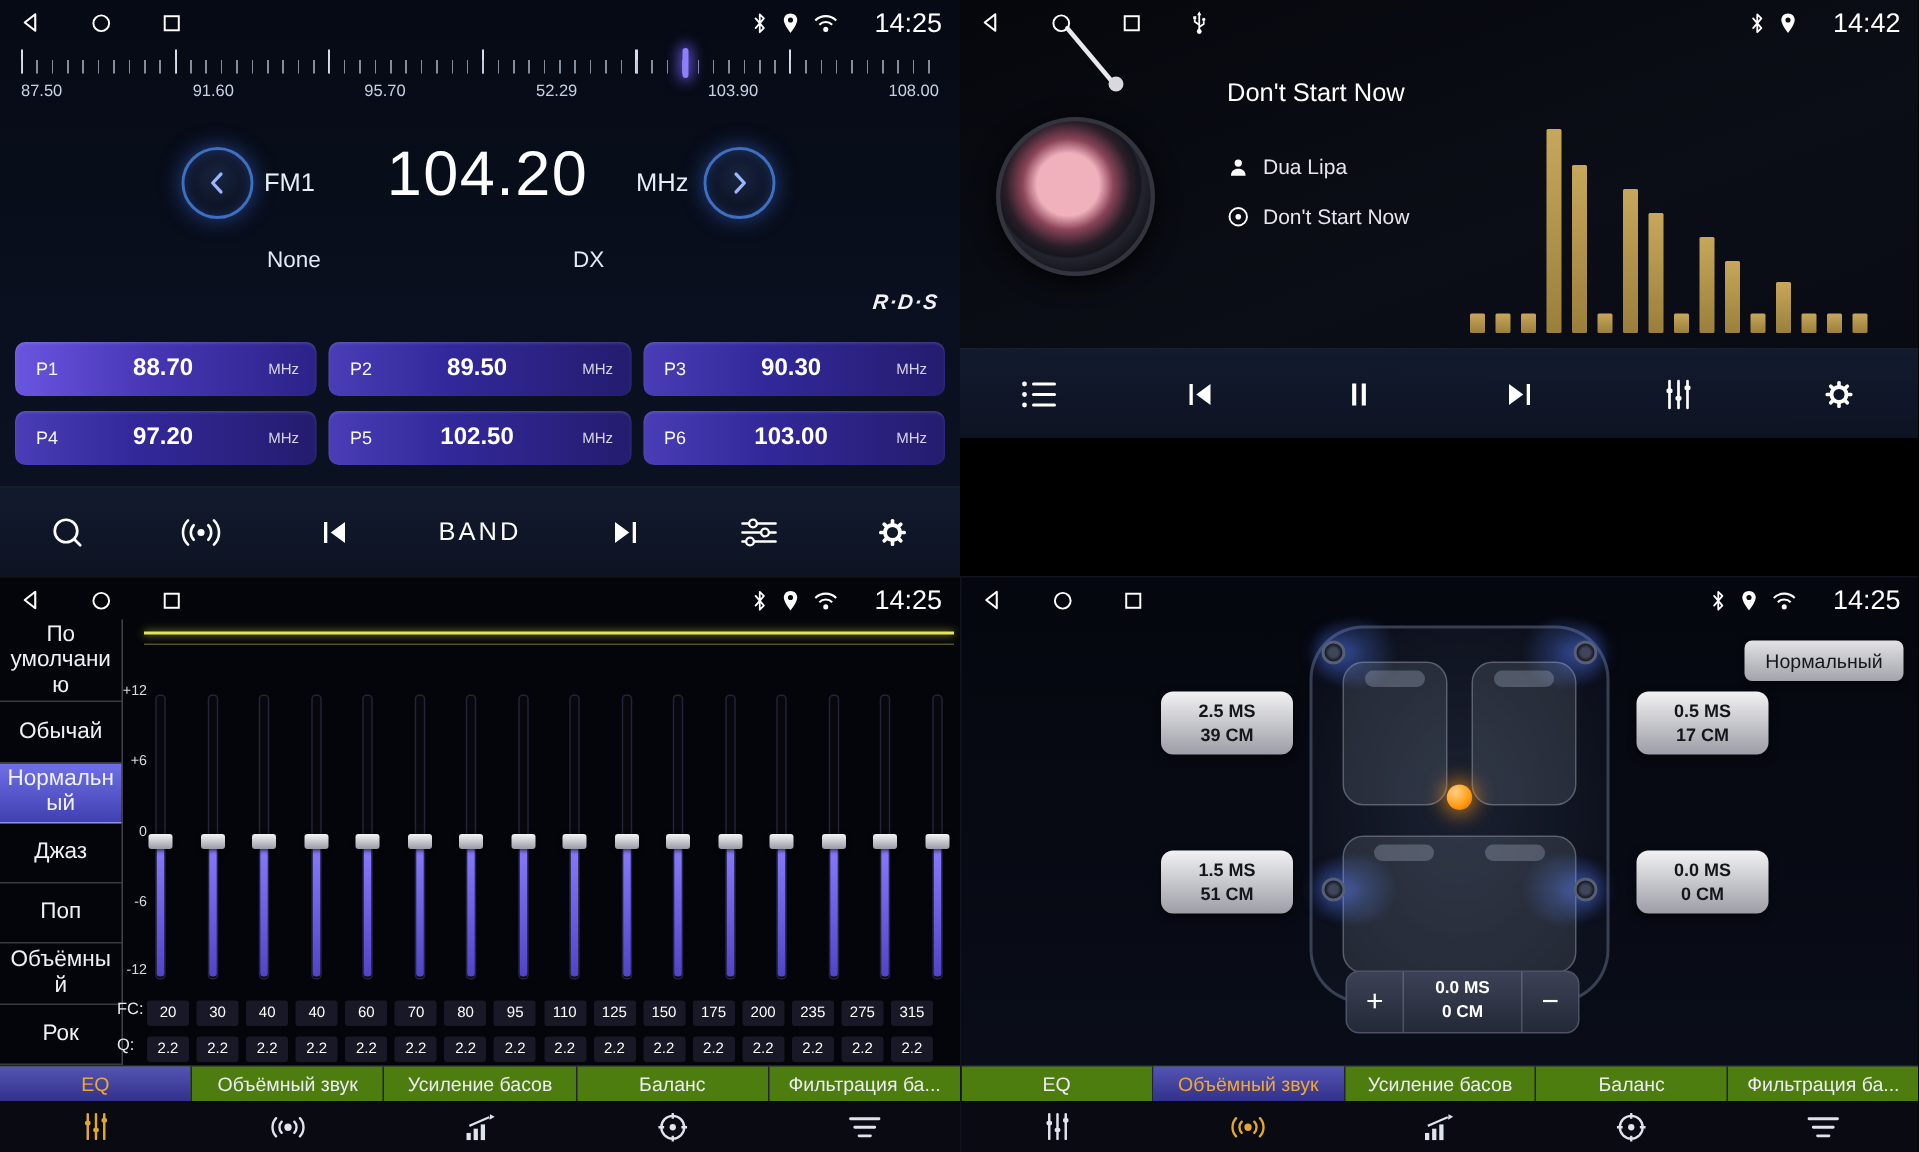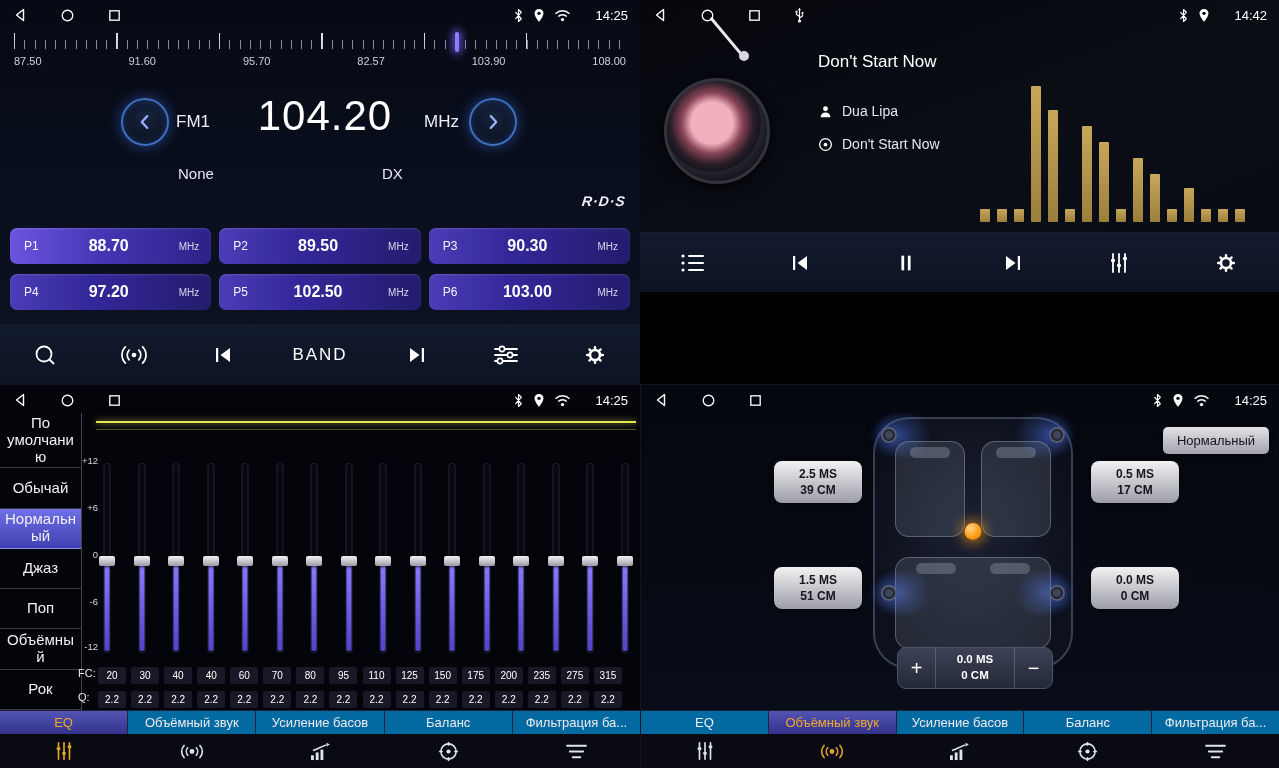--- a/index.html
+++ b/index.html
@@ -7,21 +7,21 @@
 .app{position:relative;width:1279px;height:768px;background:#000;overflow:hidden}
 .q{position:absolute;overflow:hidden}
 #q-radio{left:0;top:0;width:640px;height:384px;background:linear-gradient(180deg,#060a14,#0a1020 60%,#0b1222)}
 #q-player{left:640px;top:0;width:639px;height:292px;background:linear-gradient(160deg,#05070c,#0b0e16 55%,#070a12)}
 #q-eq{left:0;top:384px;width:640px;height:384px;background:#04050a;border-top:1px solid #14141e}
 #q-field{left:640px;top:384px;width:639px;height:384px;background:linear-gradient(180deg,#05070e,#0a0e1a);border-top:1px solid #14141e;border-left:1px solid #14141e}
 
 .statusbar{position:absolute;left:0;top:0;right:0;height:30px;display:flex;align-items:center;justify-content:space-between;padding:0 12px;z-index:6}
 .sb-left{display:flex;align-items:center;gap:32px}
 .sb-right{display:flex;align-items:center;gap:9px}
-.sb-time{color:#fff;font-size:13px;margin-left:15px}
+.sb-time{color:#fff;font-size:18px;margin-left:15px}
 .sb-ico{display:flex;align-items:center}
 .sb-ico svg{display:block}
 
 .ruler{position:absolute;left:0;top:32px;right:0;height:44px}
 .ticks-minor{position:absolute;left:14px;right:14px;top:8px;height:9px;background:repeating-linear-gradient(90deg,rgba(185,195,215,.7) 0 1px,transparent 1px 10.25px)}
 .ticks-major{position:absolute;left:14px;right:14px;top:1px;height:16px;background:repeating-linear-gradient(90deg,rgba(225,232,248,.95) 0 1.5px,transparent 1.5px 102.4px)}
 .ruler-labels{position:absolute;left:14px;right:14px;top:23px;display:flex;justify-content:space-between;color:#c8d0e2;font-size:11px}
 .tune-indicator{position:absolute;left:455px;top:0;width:4px;height:20px;border-radius:2px;background:#8d7dff;box-shadow:0 0 9px 2px rgba(120,100,255,.85)}
 .arrow-btn{position:absolute;width:48px;height:48px;border-radius:50%;background:radial-gradient(circle at 50% 40%,#182440,#0b1120 72%);border:2px solid #3f6fc0;box-shadow:0 0 14px rgba(60,110,220,.55),inset 0 0 8px rgba(60,110,220,.35);display:flex;align-items:center;justify-content:center;cursor:pointer}
 #tune-down{left:121px;top:98px}
@@ -69,21 +69,21 @@
 .eq-slider .track{position:absolute;left:50%;transform:translateX(-50%);top:0;bottom:6px;width:7px;border-radius:3px;background:#07070d;border:1px solid #23233a}
 .eq-slider .fill{position:absolute;left:50%;transform:translateX(-50%);width:5px;bottom:8px;border-radius:2px;background:linear-gradient(180deg,#8a7cff,#5244c8)}
 .eq-slider .thumb{position:absolute;left:50%;transform:translate(-50%,-50%);width:16px;height:10px;border-radius:2px;background:linear-gradient(180deg,#f4f4f6,#9a9aa6);box-shadow:0 1px 3px rgba(0,0,0,.7)}
 .eq-row{position:absolute;left:78px;right:18px;display:flex;align-items:flex-start}
 #eq-fc-wrap{top:282px}
 #eq-q-wrap{top:306px}
 .eq-row .row-label{width:20px;color:#e8e8ee;font-size:11px}
 .eq-cells{flex:1;display:flex;justify-content:space-between}
 .eq-chip{width:28px;height:17px;line-height:17px;text-align:center;color:#fff;font-size:10px;background:#181826;border-radius:2px}
 
-.tab-bar{position:absolute;left:0;right:0;bottom:34px;height:24px;display:flex;background:#0369a1;border-top:1px solid #20203a}
+.tab-bar{position:absolute;left:0;right:0;bottom:34px;height:24px;display:flex;background:#4d7c0f;border-top:1px solid #20203a}
 .tab{flex:1;display:flex;align-items:center;justify-content:center;color:#ececf2;font-size:13px;border-right:1px solid #23233a;white-space:nowrap;overflow:hidden;cursor:pointer}
 .tab:last-child{border-right:none}
 .tab.active{background:linear-gradient(180deg,#5454b4,#32328c);color:#f0a830}
 .icon-row{position:absolute;left:0;right:0;bottom:0;height:34px;display:flex;background:#0a0a12}
 .tab-icon{flex:1;display:flex;align-items:center;justify-content:center;color:#dfe3ec;cursor:pointer}
 .tab-icon.gold{color:#e0a62e}
 
 .fd-menu{position:absolute;left:0;top:28px;width:80px;bottom:58px;border-right:1px solid rgba(255,255,255,.22);display:flex;flex-direction:column}
 .fd-item{flex:1;display:flex;align-items:center;justify-content:center;text-align:center;color:#f2f2f6;font-size:11px;font-weight:bold;line-height:1.25;border-bottom:1px solid rgba(255,255,255,.2);padding:2px 4px;cursor:pointer}
 .profile-btn{position:absolute;right:10px;top:42px;width:106px;height:27px;border-radius:5px;background:linear-gradient(180deg,#e2e2e6,#a2a3ac);color:#15171c;font-size:13px;display:flex;align-items:center;justify-content:center;box-shadow:0 2px 4px rgba(0,0,0,.5);cursor:pointer}
@@ -159,21 +159,21 @@
     </div>
 
     <div class="ruler">
       <div class="ticks-major"></div>
       <div class="ticks-minor"></div>
       <div class="tune-indicator"></div>
       <div class="ruler-labels">
         <span>87.50</span>
         <span>91.60</span>
         <span>95.70</span>
-        <span>82.57</span>
+        <span>52.29</span>
         <span>103.90</span>
         <span>108.00</span>
       </div>
     </div>
 
     <div class="arrow-btn" id="tune-down">
       <svg width="22" height="22" viewBox="0 0 24 24">
           <path d="M14.5 5.5 L8.5 12 L14.5 18.5" fill="none" stroke="#9ab6ff" stroke-width="2.4" stroke-linecap="round" stroke-linejoin="round"></path>
         </svg>
     </div>

